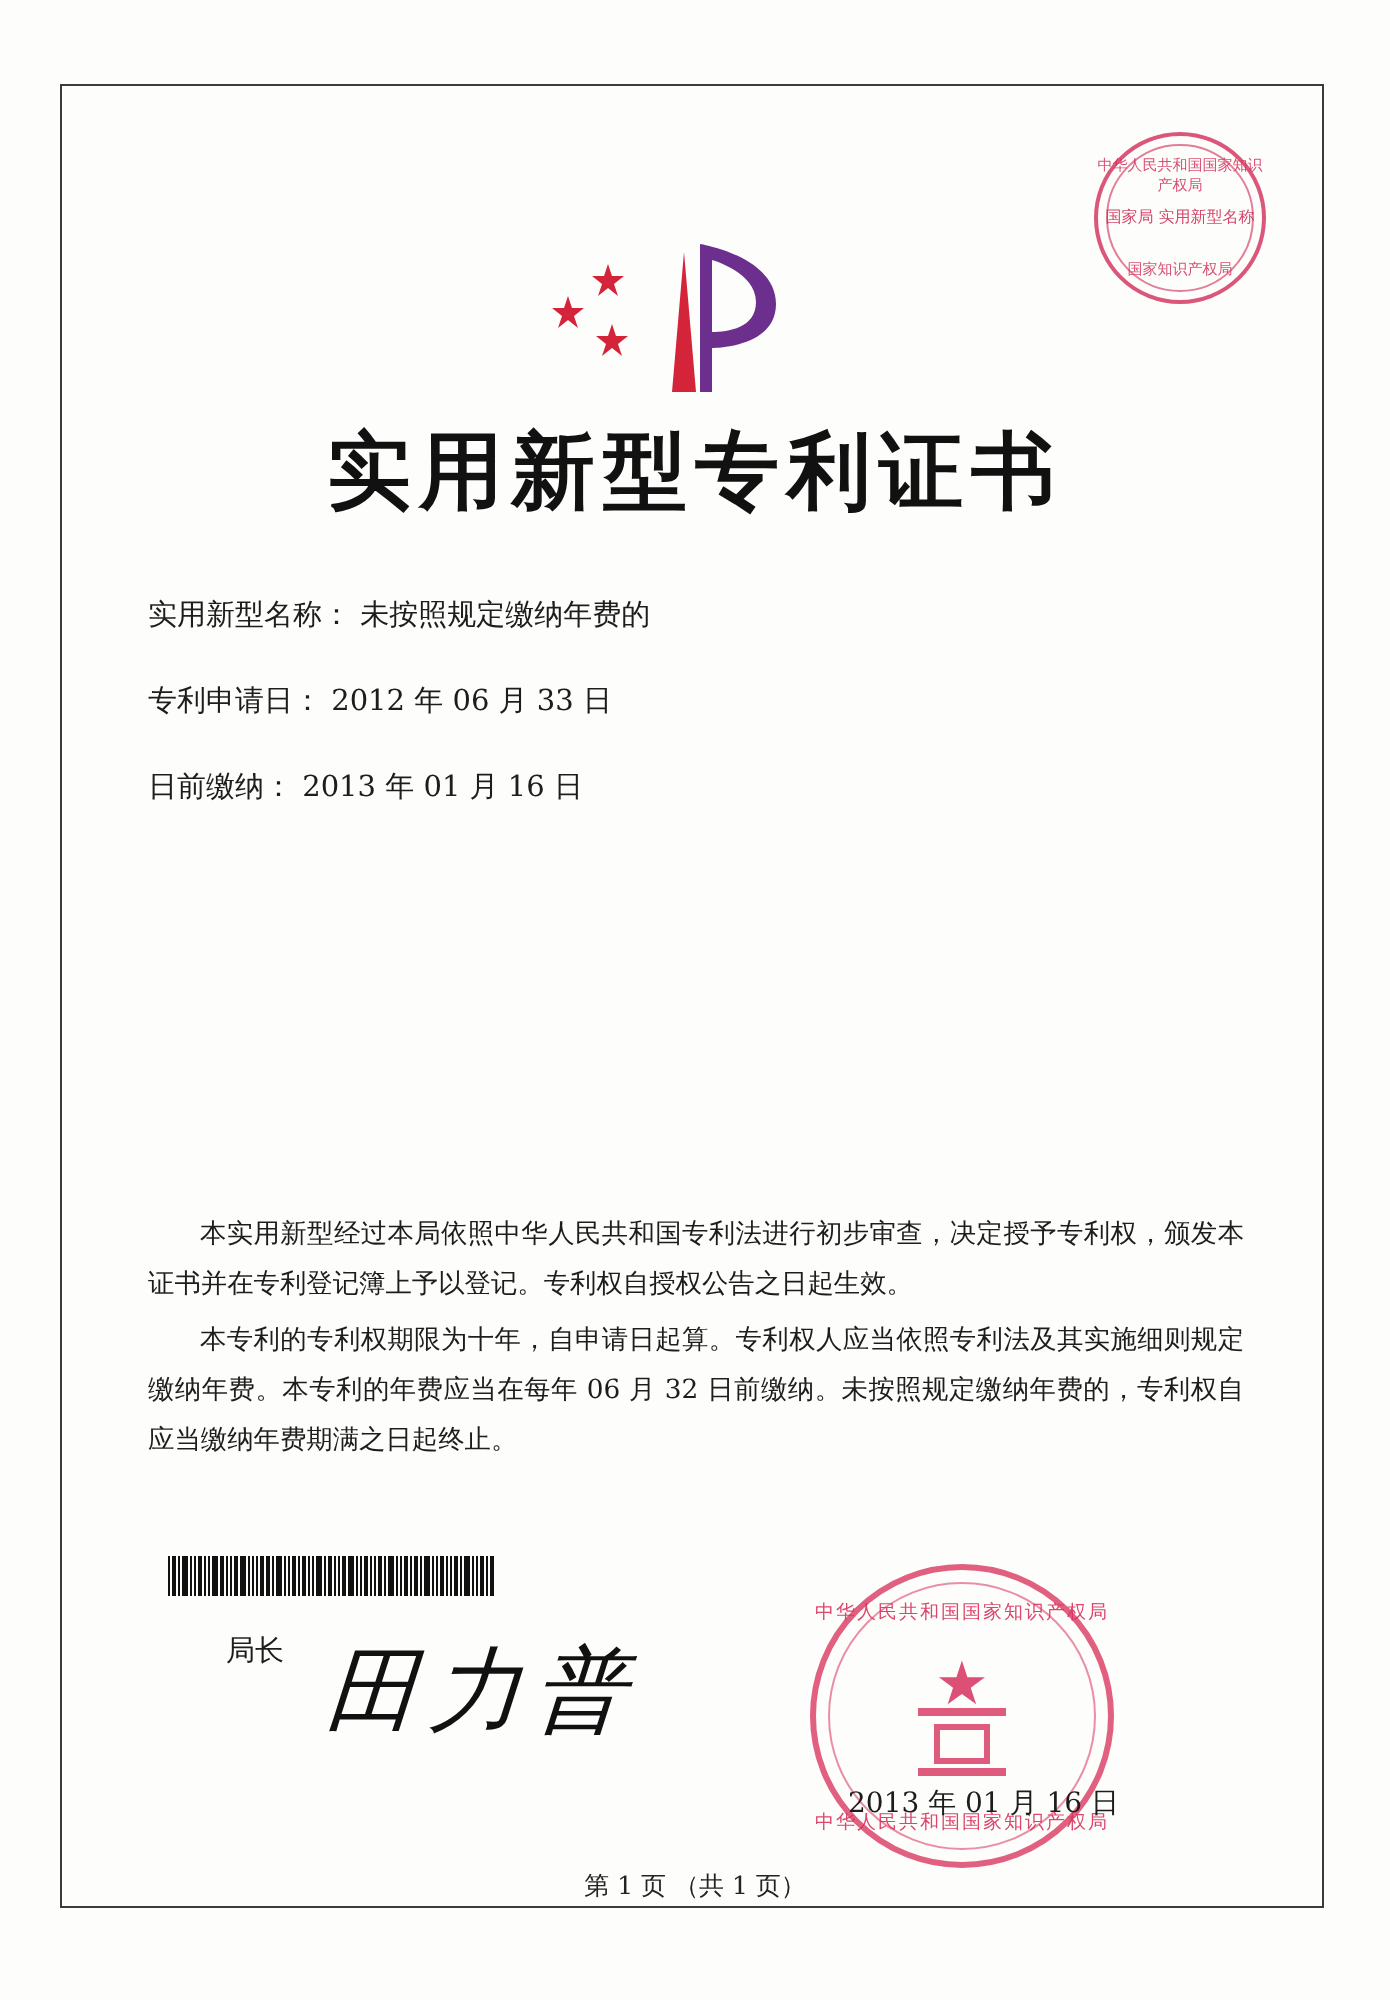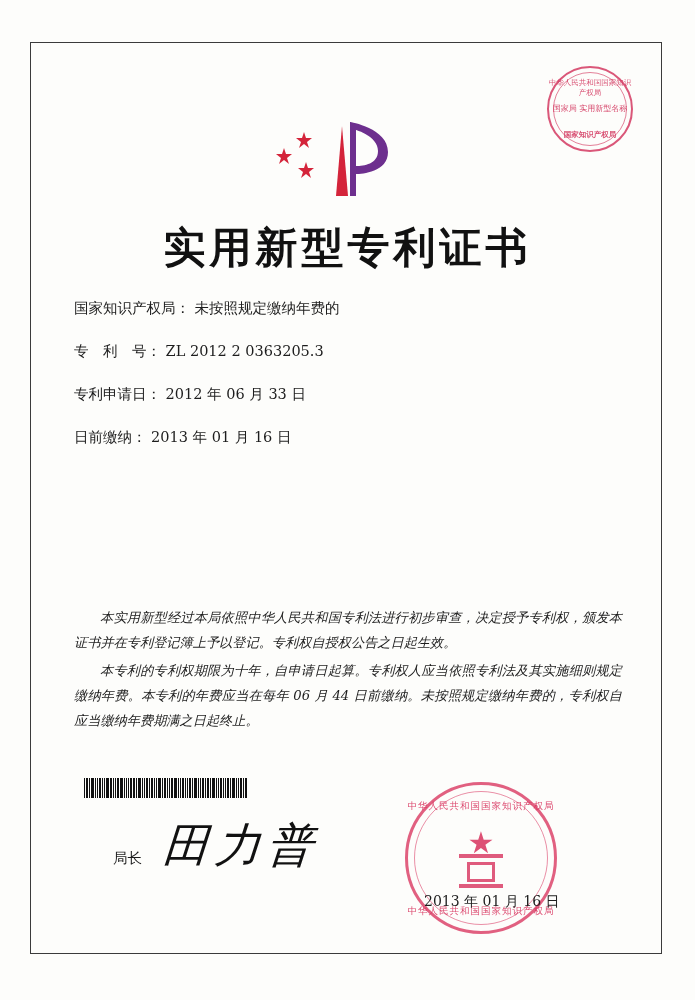--- a/index.html
+++ b/index.html
@@ -74,35 +74,35 @@
   .top-seal .seal-arc {
     position: absolute;
     left: 0; right: 0;
     text-align: center;
     color: #d2325b;
     font-size: 7.5px;
     opacity: 0.85;
     font-family: "DejaVu Serif", "Liberation Serif", serif;
   }
   .top-seal .arc-top { top: 12px; }
-  .top-seal .arc-bottom { bottom: 12px; font-weight: bold; }
+  .top-seal .arc-bottom { bottom: 12px; }
 
   
   .logo {
     position: absolute;
     left: 276px;
     top: 118px;
     width: 128px;
     height: 82px;
   }
   
   .main-title {
     position: absolute;
     left: 0; right: 0;
-    top: 220px;
+    top: 208px;
     text-align: center;
     font-size: 42px;
     font-weight: bold;
     letter-spacing: 4px;
     color: #111;
     font-family: "DejaVu Serif", "Liberation Serif", serif;
   }
   
   .fields {
     position: absolute;
@@ -132,21 +132,20 @@
     width: 548px;
     font-size: 13.2px;
     line-height: 25px;
     color: #1d1d1d;
     font-family: "DejaVu Serif", "Liberation Serif", serif;
     text-align: justify;
   }
   .body-text p {
     margin: 0 0 3px 0;
     text-indent: 26px;
-    font-style: italic;
   }
   
   .barcode {
     position: absolute;
     left: 84px;
     top: 778px;
     width: 170px;
     height: 20px;
     display: flex;
     align-items: stretch;
@@ -154,21 +153,21 @@
   }
   .barcode i {
     display: block;
     background: #111;
     margin-right: 1px;
   }
   
   .sig-label {
     position: absolute;
     left: 113px;
-    top: 849px;
+    top: 816px;
     font-size: 14.5px;
     color: #1d1d1d;
     font-family: "DejaVu Serif", "Liberation Serif", serif;
   }
   .signature {
     position: absolute;
     left: 163px;
     top: 815px;
     font-size: 46px;
     color: #111;
@@ -288,40 +287,36 @@
       </g>
       <path d="M60 78 L66 8 L72 78 Z" fill="#d4243a"></path>
       <path d="M74 78 L74 4 C74 4 112 10 112 34 C112 54 86 56 80 56 L80 48 C88 48 102 46 102 33 C102 18 80 12 80 12 L80 78 Z" fill="#6d2f8e"></path>
     </svg>
   </div>
 
   <div class="main-title">实用新型专利证书</div>
 
   <div class="fields">
     <div class="field-row">
-      <span class="field-label">国家知识产权局：</span>
+      <span class="field-label">实用新型名称：</span>
       <span class="field-value">未按照规定缴纳年费的</span>
-    </div>
-    <div class="field-row">
-      <span class="field-label">专　利　号：</span>
-      <span class="field-value">ZL 2012 2 0363205.3</span>
     </div>
     <div class="field-row">
       <span class="field-label">专利申请日：</span>
       <span class="field-value">2012 年 06 月 33 日</span>
     </div>
     <div class="field-row">
       <span class="field-label">日前缴纳：</span>
       <span class="field-value">2013 年 01 月 16 日</span>
     </div>
   </div>
 
   <div class="body-text">
     <p>本实用新型经过本局依照中华人民共和国专利法进行初步审查，决定授予专利权，颁发本证书并在专利登记簿上予以登记。专利权自授权公告之日起生效。</p>
-    <p>本专利的专利权期限为十年，自申请日起算。专利权人应当依照专利法及其实施细则规定缴纳年费。本专利的年费应当在每年 06 月 44 日前缴纳。未按照规定缴纳年费的，专利权自应当缴纳年费期满之日起终止。</p>
+    <p>本专利的专利权期限为十年，自申请日起算。专利权人应当依照专利法及其实施细则规定缴纳年费。本专利的年费应当在每年 06 月 32 日前缴纳。未按照规定缴纳年费的，专利权自应当缴纳年费期满之日起终止。</p>
   </div>
 
   <div class="barcode" id="barcode">
       <i style="width: 1px;"></i>
       <i style="width: 2px;"></i>
       <i style="width: 1px;"></i>
       <i style="width: 3px;"></i>
       <i style="width: 1px;"></i>
       <i style="width: 1px;"></i>
       <i style="width: 2px;"></i>
@@ -391,13 +386,14 @@
     <div class="ring-o"></div>
     <div class="ring-i"></div>
     <div class="seal-top-text">中华人民共和国国家知识产权局</div>
     <div class="star-big">★</div>
     <div class="emblem"></div>
     <div class="seal-bottom-text">中华人民共和国国家知识产权局</div>
   </div>
 
   <div class="seal-date">2013 年 01 月 16 日</div>
 
+  <div class="footer">第 1 页 （共 1 页）</div>
 </div>
 
 </body></html>

